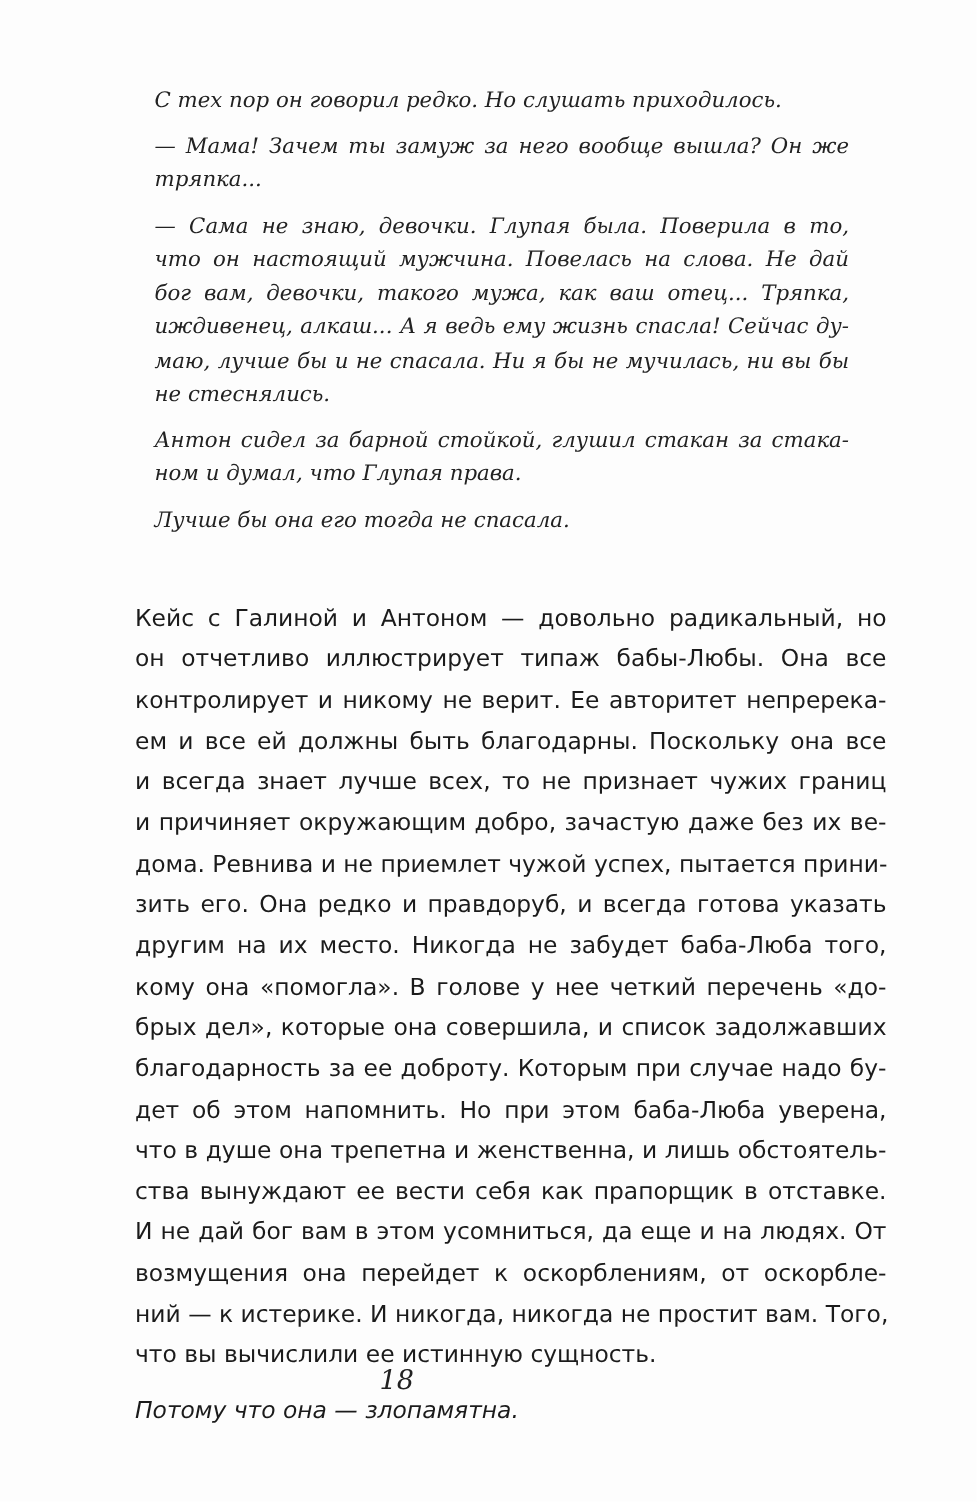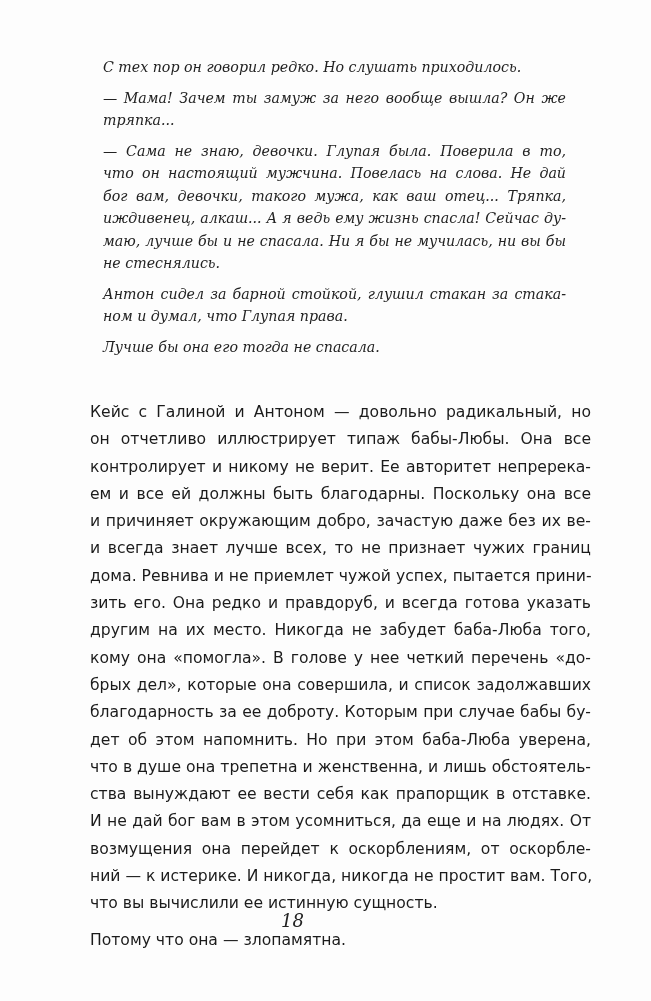--- a/index.html
+++ b/index.html
@@ -45,36 +45,36 @@
       font-family: "DejaVu Sans", "Liberation Sans", sans-serif;
       font-size: 15.6px;
       line-height: 27.3px;
       color: #1b1b1b;
     }
     .main-block p {
       margin: 8px;
       text-align: justify;
     }
     .main-block p.closing {
+      font-style: italic;
       margin-top: 9px;
       text-align: left;
     }
     .line { display: block; text-align: justify; text-align-last: justify; white-space: nowrap; }
     .line.last { text-align-last: left; }
     .page-number {
       position: absolute;
       left: 0;
       width: 529px;
       top: 910px;
       text-align: center;
       font-family: "DejaVu Serif", "Liberation Serif", serif;
       font-style: italic;
       font-size: 18px;
       color: #222;
-      margin-left: 28px;
     }
   </style>
 </head>
 <body>
 
 <div class="page">
 
   <div class="quote-block">
     <p>
       <span class="line last">С тех пор он говорил редко. Но слушать приходилось.</span>
@@ -99,28 +99,28 @@
       <span class="line last">Лучше бы она его тогда не спасала.</span>
     </p>
   </div>
 
   <div class="main-block">
     <p>
       <span class="line">Кейс с Галиной и Антоном — довольно радикальный, но</span>
       <span class="line">он отчетливо иллюстрирует типаж бабы-Любы. Она все</span>
       <span class="line">контролирует и никому не верит. Ее авторитет непререка-</span>
       <span class="line">ем и все ей должны быть благодарны. Поскольку она все</span>
+      <span class="line">и всегда знает лучше всех, то не признает чужих границ</span>
       <span class="line">и причиняет окружающим добро, зачастую даже без их ве-</span>
-      <span class="line">и всегда знает лучше всех, то не признает чужих границ</span>
       <span class="line">дома. Ревнива и не приемлет чужой успех, пытается прини-</span>
       <span class="line">зить его. Она редко и правдоруб, и всегда готова указать</span>
       <span class="line">другим на их место. Никогда не забудет баба-Люба того,</span>
       <span class="line">кому она «помогла». В голове у нее четкий перечень «до-</span>
       <span class="line">брых дел», которые она совершила, и список задолжавших</span>
-      <span class="line">благодарность за ее доброту. Которым при случае бабы бу-</span>
+      <span class="line">благодарность за ее доброту. Которым при случае надо бу-</span>
       <span class="line">дет об этом напомнить. Но при этом баба-Люба уверена,</span>
       <span class="line">что в душе она трепетна и женственна, и лишь обстоятель-</span>
       <span class="line">ства вынуждают ее вести себя как прапорщик в отставке.</span>
       <span class="line">И не дай бог вам в этом усомниться, да еще и на людях. От</span>
       <span class="line">возмущения она перейдет к оскорблениям, от оскорбле-</span>
       <span class="line">ний — к истерике. И никогда, никогда не простит вам. Того,</span>
       <span class="line last">что вы вычислили ее истинную сущность.</span>
     </p>
     <p class="closing">Потому что она — злопамятна.</p>
   </div>

